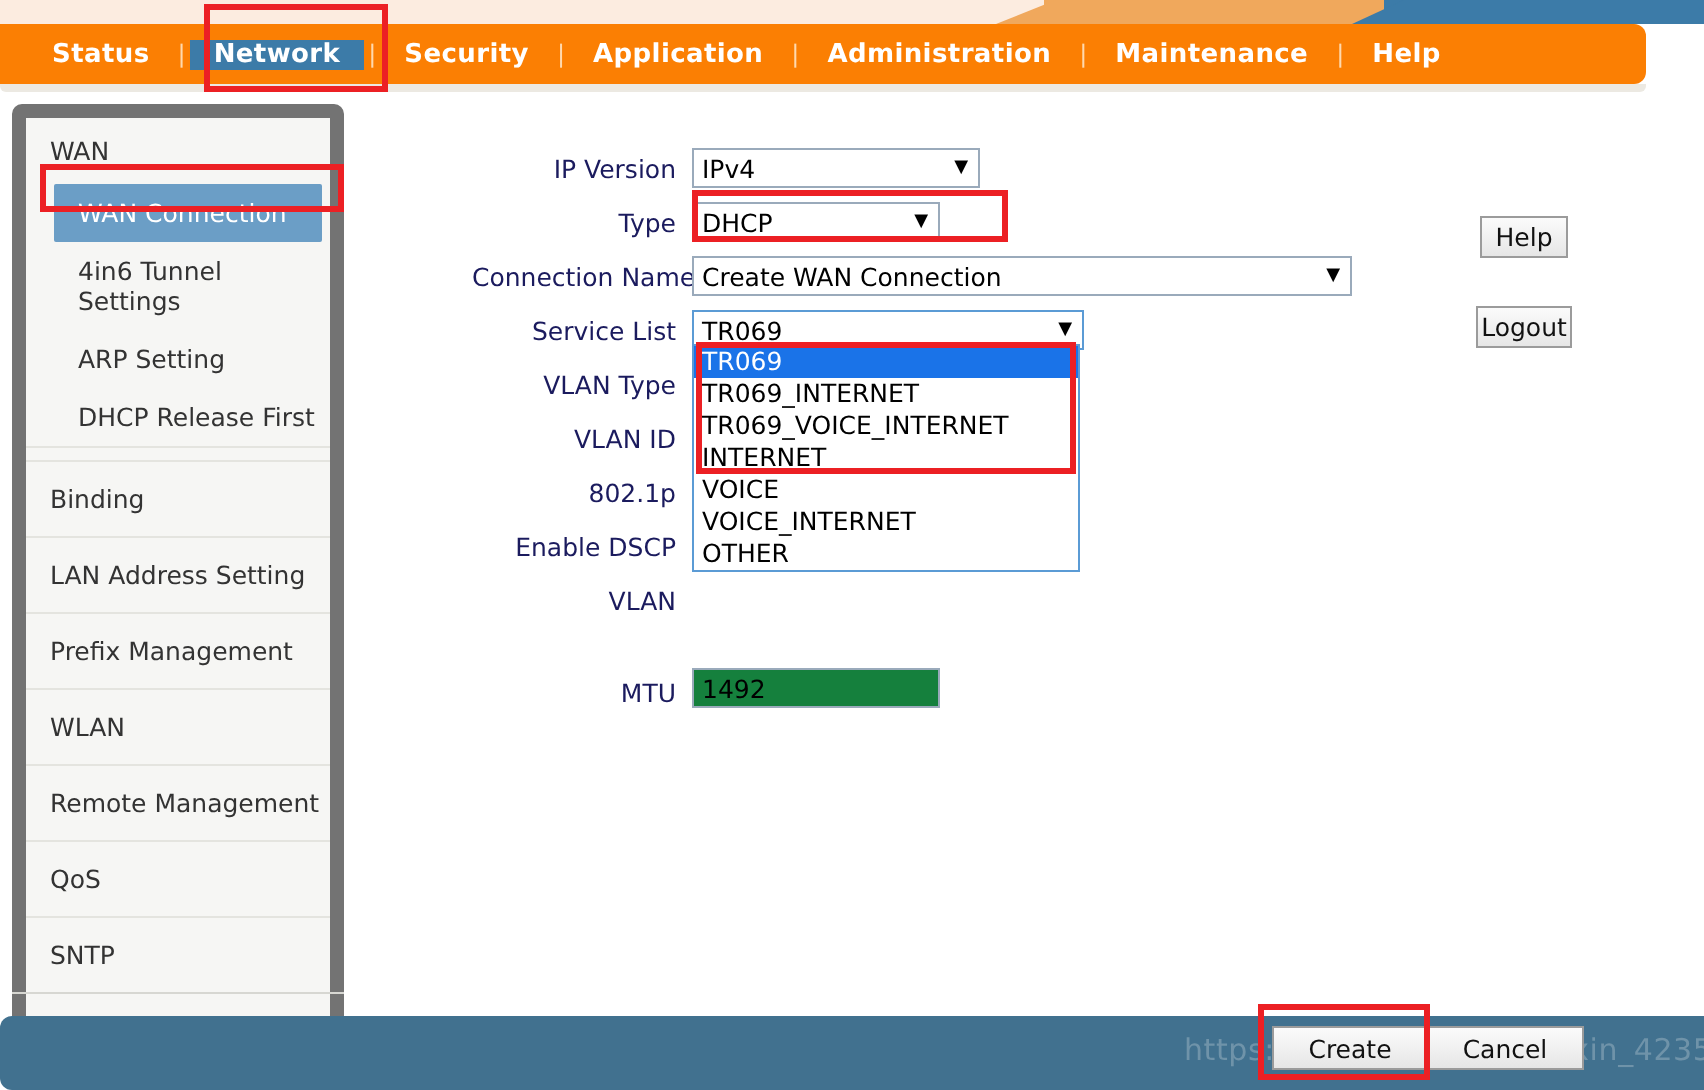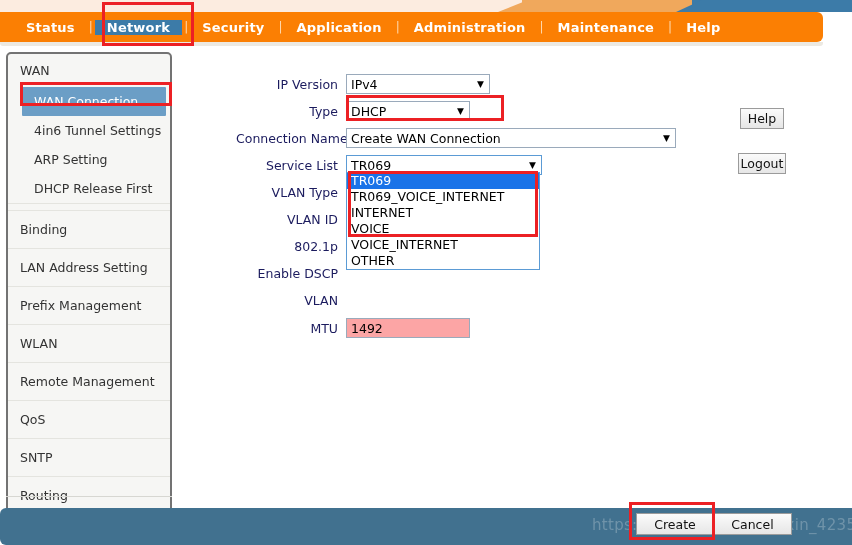--- a/index.html
+++ b/index.html
@@ -102,21 +102,21 @@
     pointer-events: none;
     z-index: 40;
   }
 
   
   .sidebar {
     position: absolute;
     left: 6px; top: 52px;
     width: 166px;
     background: #f6f6f4;
-    border: 2px solid #737373;
+    border: 7px solid #737373;
     border-radius: 5px;
     padding: 0;
   }
   .side-group-title {
     font-size: 12.5px;
     color: #333333;
     padding: 9px 0 9px 12px;
   }
   .side-sub {
     font-size: 12.5px;
@@ -183,21 +183,21 @@
     color: #000;
     line-height: 1;
   }
   .w-ipver { width: 144px; }
   .w-type  { width: 124px; }
   .w-conn  { width: 330px; }
   .w-svc   { width: 196px; border-color: #5b9bd5; }
   .finput {
     height: 20px;
     border: 1px solid #9aaabb;
-    background: #fca5a5;
+    background: #15803d;
     font-size: 12.5px;
     color: #000000;
     display: flex;
     align-items: center;
     padding: 0 4px;
     width: 124px;
   }
 
   
   .dropdown {
@@ -384,33 +384,34 @@
     </div>
 
     <div class="frow">
       <div class="flabel">Enable DSCP</div>
     </div>
 
     <div class="frow">
       <div class="flabel">VLAN</div>
     </div>
 
-    <div class="frow" style="margin-top:4px;">
+    <div class="frow" style="margin-top:18px;align-items:flex-end;">
       <div class="flabel">MTU</div>
       <div class="finput">
         <span>1492</span>
       </div>
     </div>
 
   </div>
 
   <div class="hl" style="left:346px; top:95px; width:158px; height:26px;"></div>
 
   <div class="dropdown" id="dropdown">
       <div class="dd-item sel">TR069</div>
+      <div class="dd-item">TR069_INTERNET</div>
       <div class="dd-item">TR069_VOICE_INTERNET</div>
       <div class="dd-item">INTERNET</div>
       <div class="dd-item">VOICE</div>
       <div class="dd-item">VOICE_INTERNET</div>
       <div class="dd-item">OTHER</div>
     </div>
 
   <div class="hl" style="left:348px; top:171px; width:190px; height:66px;"></div>
 
   <div class="btn" id="help-btn">Help</div>

